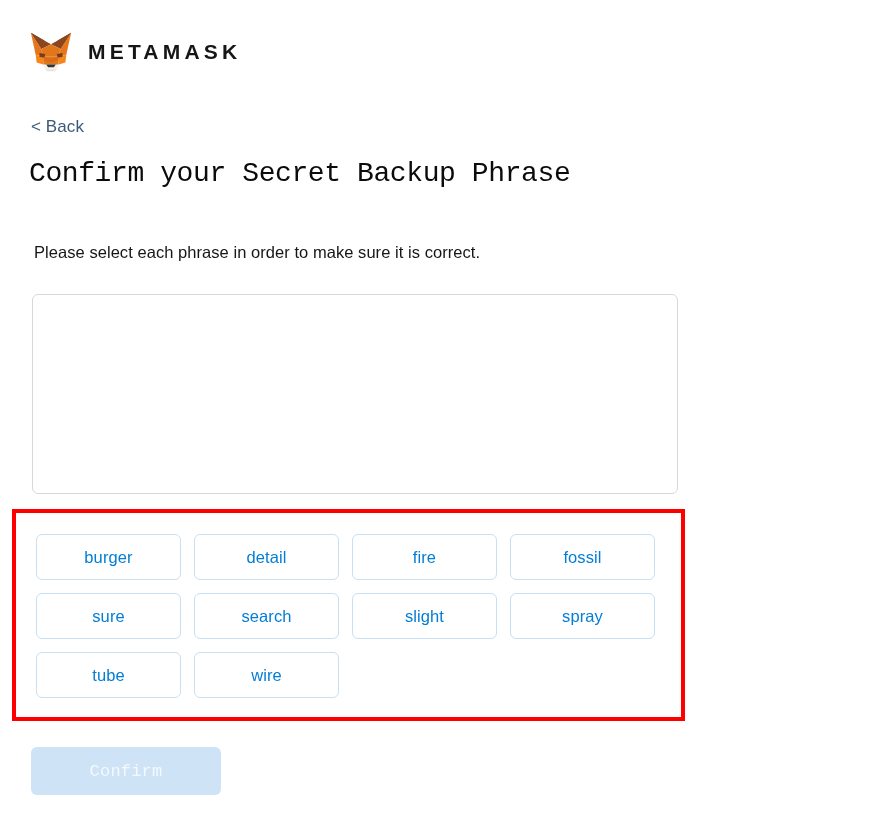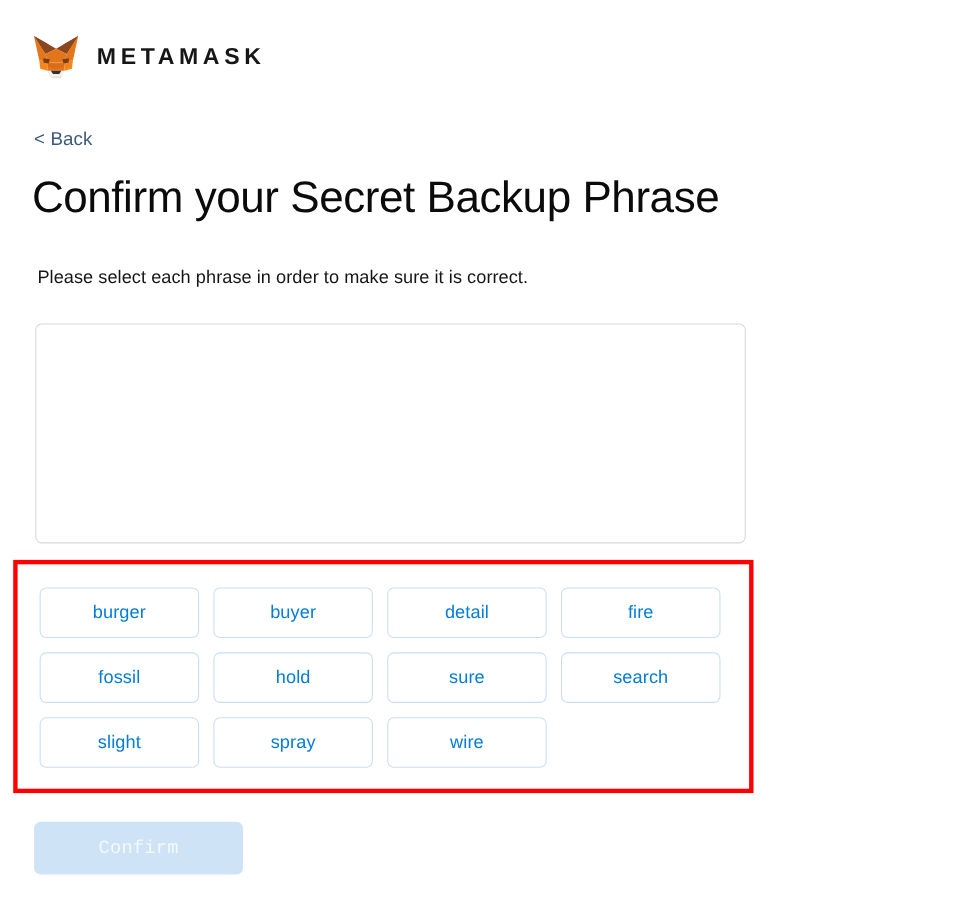--- a/index.html
+++ b/index.html
@@ -36,25 +36,26 @@
     color: #3b5a7a;
     cursor: pointer;
     letter-spacing: 0.1px;
     white-space: nowrap;
   }
 
   
   .page-title {
     position: absolute;
     left: 29px; top: 158px;
-    font-size: 40px;
+    font-size: 28px;
     font-weight: 300;
     color: #0b0b0b;
     letter-spacing: -0.4px;
     white-space: nowrap;
+    font-family: Liberation Mono, monospace;
   }
 
   .subtitle {
     position: absolute;
     left: 34px; top: 243px;
     font-size: 16.5px;
     font-weight: 400;
     color: #161616;
     letter-spacing: 0.05px;
     white-space: nowrap;
@@ -161,29 +162,28 @@
 
   <div class="back-link">&lt; Back</div>
 
   <h1 class="page-title">Confirm your Secret Backup Phrase</h1>
   <p class="subtitle">Please select each phrase in order to make sure it is correct.</p>
 
   <div class="dropzone"></div>
 
   <div class="word-grid">
       <button class="word-chip">burger</button>
-      <button class="word-chip">buyer</button>
       <button class="word-chip">detail</button>
       <button class="word-chip">fire</button>
       <button class="word-chip">fossil</button>
-      <button class="word-chip">hold</button>
       <button class="word-chip">sure</button>
       <button class="word-chip">search</button>
       <button class="word-chip">slight</button>
       <button class="word-chip">spray</button>
+      <button class="word-chip">tube</button>
       <button class="word-chip">wire</button>
     </div>
 
   <div class="annotation-box"></div>
 
   <button class="confirm-button" disabled="">Confirm</button>
 
 </div>
 
 </body></html>

